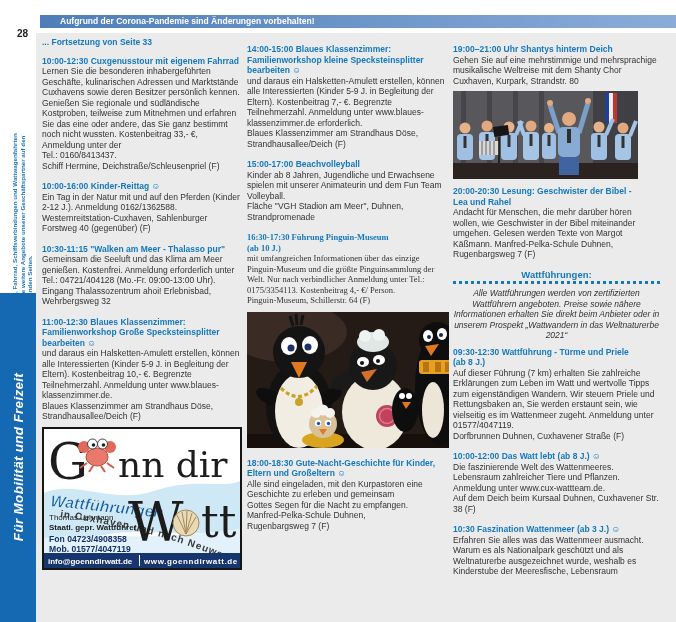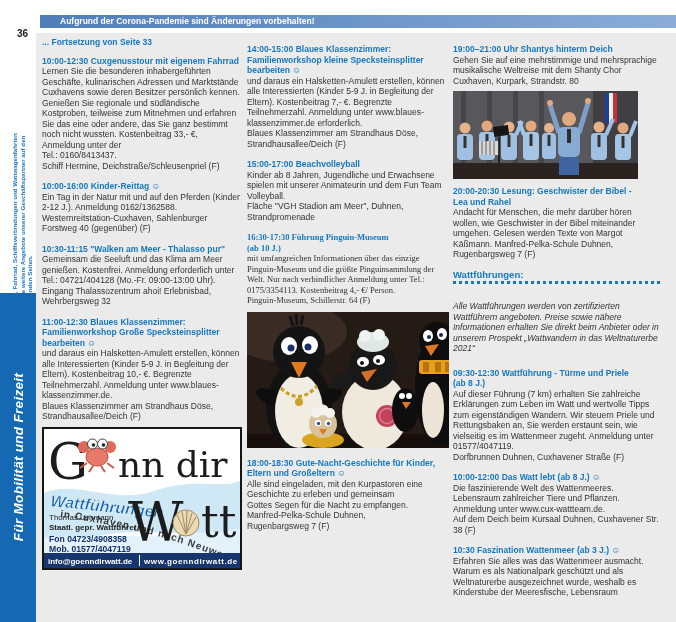--- a/index.html
+++ b/index.html
@@ -24,34 +24,34 @@
   .col{position:absolute;font-size:8.5px;line-height:10.5px;color:#333;}
   .col1{left:42px;top:37px;width:198px;}
   .col2{left:247px;top:44px;width:202px;}
   .col3{left:453px;top:44px;width:207px;}
   .continuation{color:#1478be;font-weight:bold;margin-bottom:8px;}
   .entry{margin-bottom:10px;}
   .entry-title{color:#1478be;font-weight:bold;white-space:pre-line;}
   .entry-body{color:#333;white-space:pre-line;}
   .photo{display:block;margin:2px 0 10px 0;}
   .watt-heading{color:#1478be;font-weight:bold;font-size:9.5px;
-                border-bottom:3px dotted #1478be;padding-bottom:1px;margin-bottom:17px;}
-  .watt-note{font-style:italic;color:#333;margin-bottom:14px;white-space:pre-line;}
+                border-bottom:3px dotted #1478be;padding-bottom:1px;margin-bottom:4px;text-align:center;}
+  .watt-note{font-style:italic;color:#333;margin-bottom:6px;white-space:pre-line;text-align:center;}
 
   
   .ad{width:196px;height:139px;border:2px solid #161616;background:#fff;margin-top:5px;position:relative;}
 </style>
 </head>
 <body>
 
 <div class="page">
   <div class="content-bg"></div>
 
   <div class="banner">Aufgrund der Corona-Pandemie sind Änderungen vorbehalten!</div>
-  <div class="page-number">36</div>
+  <div class="page-number">28</div>
 
   <div class="side-note">Auto, Fahrrad, Schiffsverbindungen und Wattwagenfahrten sowie weitere Angebote unserer Geschäftspartner auf den folgenden Seiten.</div>
   <div class="side-box"></div>
   <div class="side-title">Für Mobilität und Freizeit</div>
 
   <div class="col col1">
     <div class="continuation">... Fortsetzung von Seite 33</div>
 
     <div class="entry">
       <div class="entry-title">10:00-12:30 Cuxgenusstour mit eigenem Fahrrad</div>

